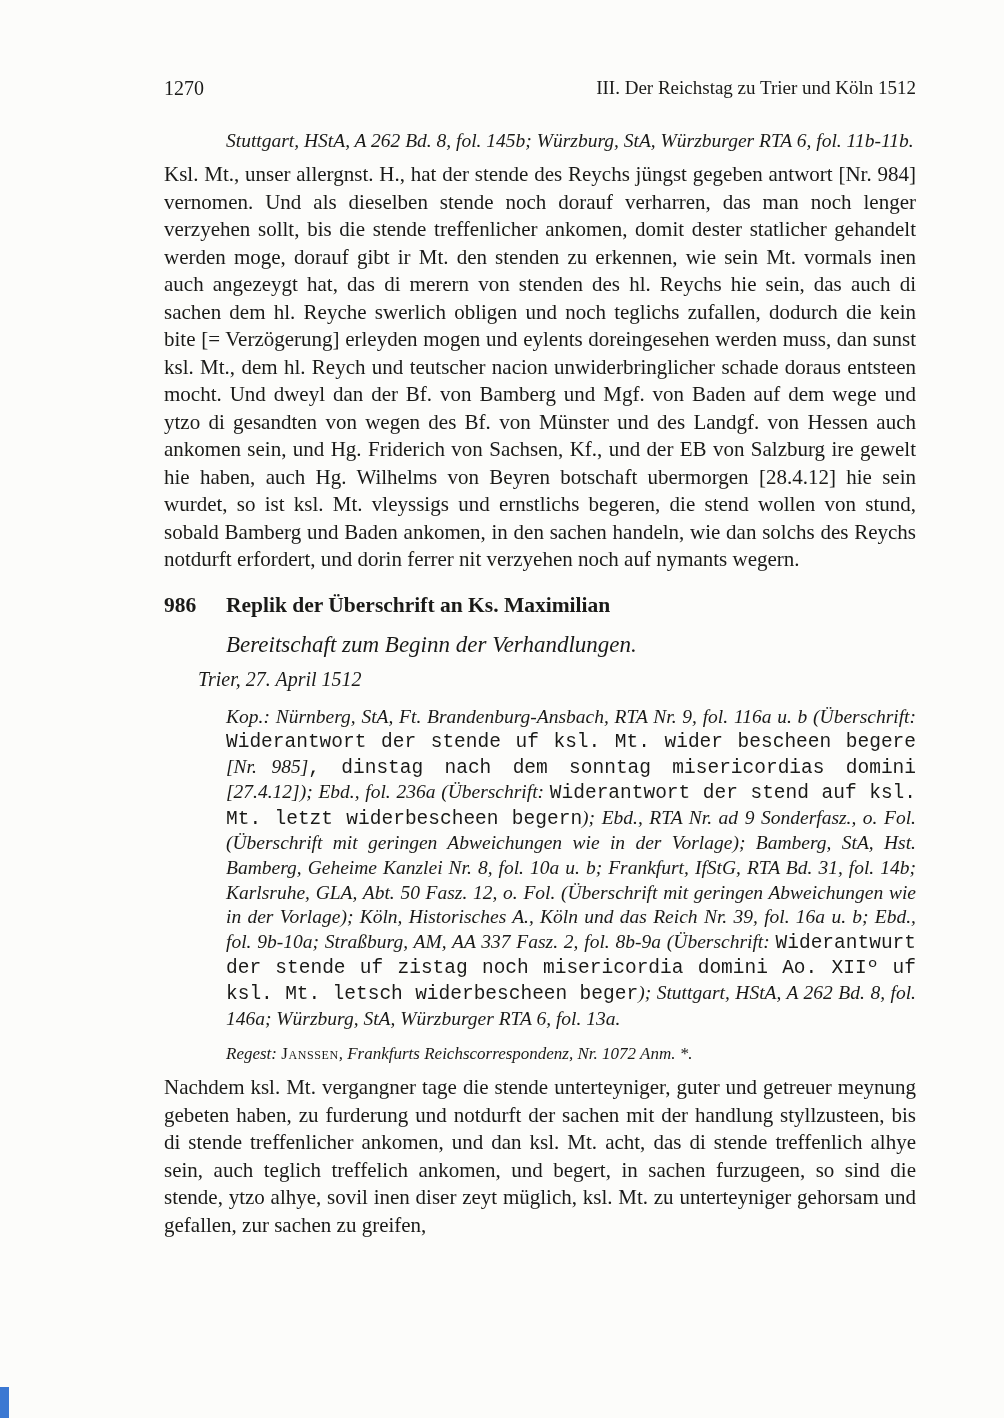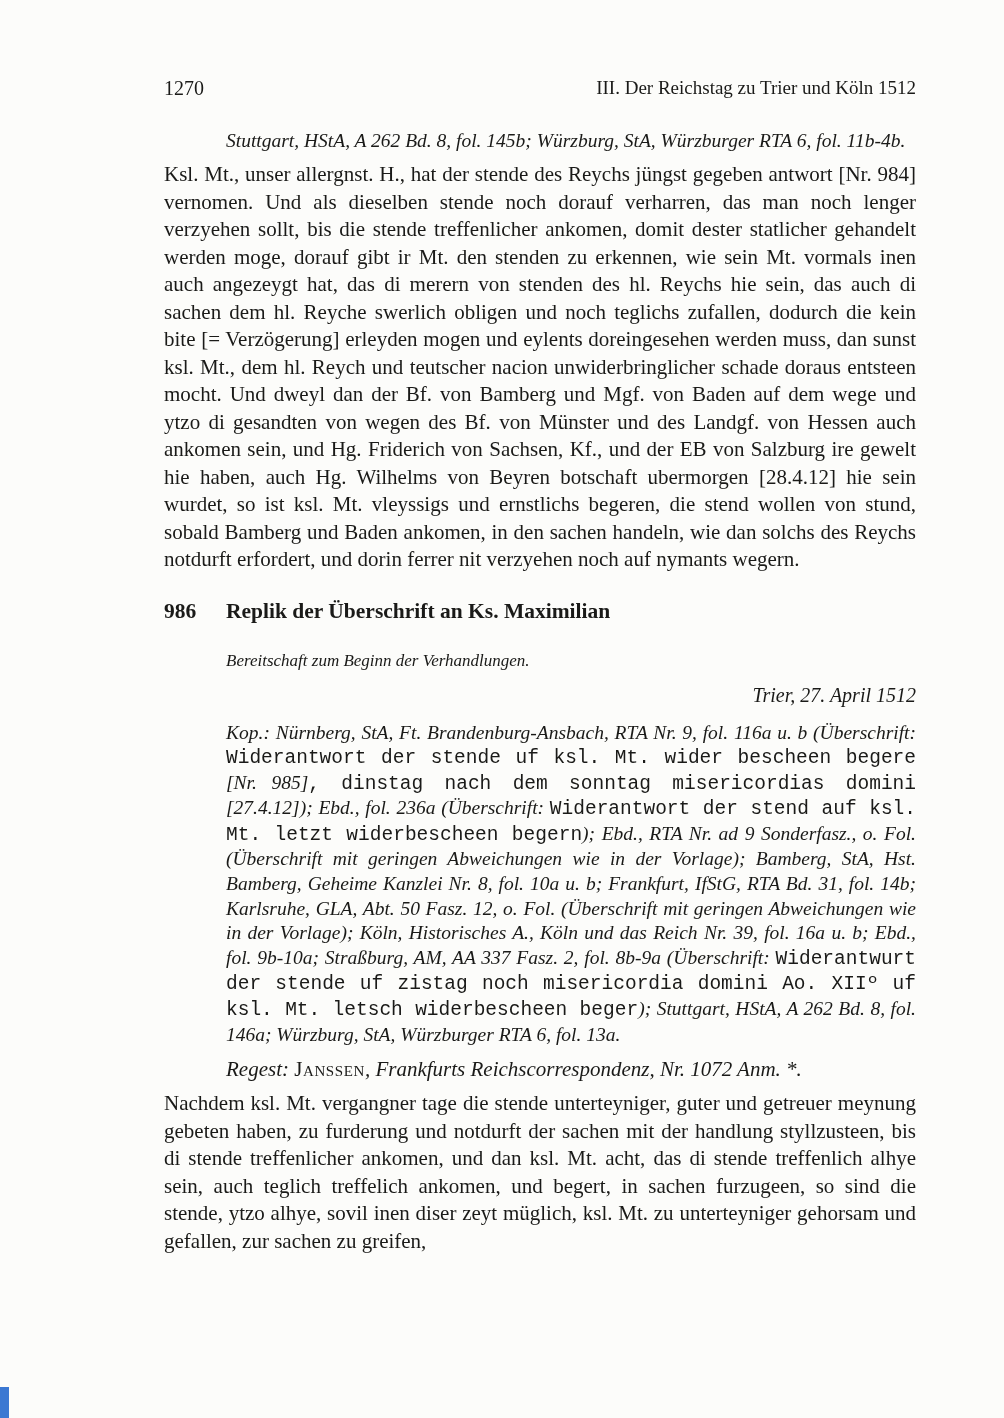--- a/index.html
+++ b/index.html
@@ -51,57 +51,56 @@
     text-align: justify;
   }
   .body {
     margin-top: 8px;
     font-size: 21px;
     line-height: 27.5px;
     text-align: justify;
   }
   .body .i { }
   .heading {
-    margin-top: 24px;
+    margin-top: 18px;
     display: flex;
     font-weight: bold;
     font-size: 21.5px;
     line-height: 26px;
   }
   .heading .num {
     flex: 0 0 62px;
   }
   .subtitle {
-    margin-top: 24px;
+    margin-top: 14px;
     margin-left: 62px;
     font-style: italic;
-    font-size: 17px;
+    font-size: 23px;
     line-height: 26px;
   }
   .dateline {
     margin-top: 9px;
-    margin-left: 92px;
+    margin-left: 34px;
     font-style: italic;
     font-size: 20px;
     line-height: 25px;
-    text-align: right;
   }
   .kop {
     margin-top: 13px;
     margin-left: 62px;
     font-size: 19.5px;
     line-height: 24.6px;
     font-style: italic;
     text-align: justify;
   }
   .kop .r { font-style: normal; font-family: Liberation Mono, monospace; }
   .regest {
     margin-top: 10px;
     margin-left: 62px;
-    font-size: 21px;
+    font-size: 17px;
     line-height: 25px;
     font-style: italic;
   }
   .regest .sc {
     font-style: normal;
     font-variant: small-caps;
     letter-spacing: 0.6px;
   }
   .body-last {
   }
@@ -117,21 +116,21 @@
 <body>
 
 <div class="page">
   <div class="textblock">
 
     <div class="pagehead">
       <span class="pagenum">1270</span>
       <span class="runhead">III. Der Reichstag zu Trier und Köln 1512</span>
     </div>
 
-    <p class="src">Stuttgart, HStA, A 262 Bd. 8, fol. 145b; Würzburg, StA, Würzburger RTA 6, fol. 11b-4b.</p>
+    <p class="src">Stuttgart, HStA, A 262 Bd. 8, fol. 145b; Würzburg, StA, Würzburger RTA 6, fol. 11b-11b.</p>
 
     <p class="body"><span>Ksl. Mt., unser allergnst. H., hat der stende des Reychs jüngst gegeben antwort </span><span class="i">[Nr. 984]</span><span> vernomen. Und als dieselben stende noch dorauf verharren, das man noch lenger verzyehen sollt, bis die stende treffenlicher ankomen, domit dester statlicher gehandelt werden moge, dorauf gibt ir Mt. den stenden zu erkennen, wie sein Mt. vormals inen auch angezeygt hat, das di merern von stenden des hl. Reychs hie sein, das auch di sachen dem hl. Reyche swerlich obligen und noch teglichs zufallen, dodurch die kein bite </span><span class="i">[= Verzögerung]</span><span> erleyden mogen und eylents doreingesehen werden muss, dan sunst ksl. Mt., dem hl. Reych und teutscher nacion unwiderbringlicher schade doraus entsteen mocht. Und dweyl dan der Bf. von Bamberg und Mgf. von Baden auf dem wege und ytzo di gesandten von wegen des Bf. von Münster und des Landgf. von Hessen auch ankomen sein, und Hg. Friderich von Sachsen, Kf., und der EB von Salzburg ire gewelt hie haben, auch Hg. Wilhelms von Beyren botschaft ubermorgen </span><span class="i">[28.4.12]</span><span> hie sein wurdet, so ist ksl. Mt. vleyssigs und ernstlichs begeren, die stend wollen von stund, sobald Bamberg und Baden ankomen, in den sachen handeln, wie dan solchs des Reychs notdurft erfordert, und dorin ferrer nit verzyehen noch auf nymants wegern.</span></p>
 
     <div class="heading">
       <span class="num">986</span>
       <span class="title">Replik der Überschrift an Ks. Maximilian</span>
     </div>
 
     <p class="subtitle">Bereitschaft zum Beginn der Verhandlungen.</p>
 

